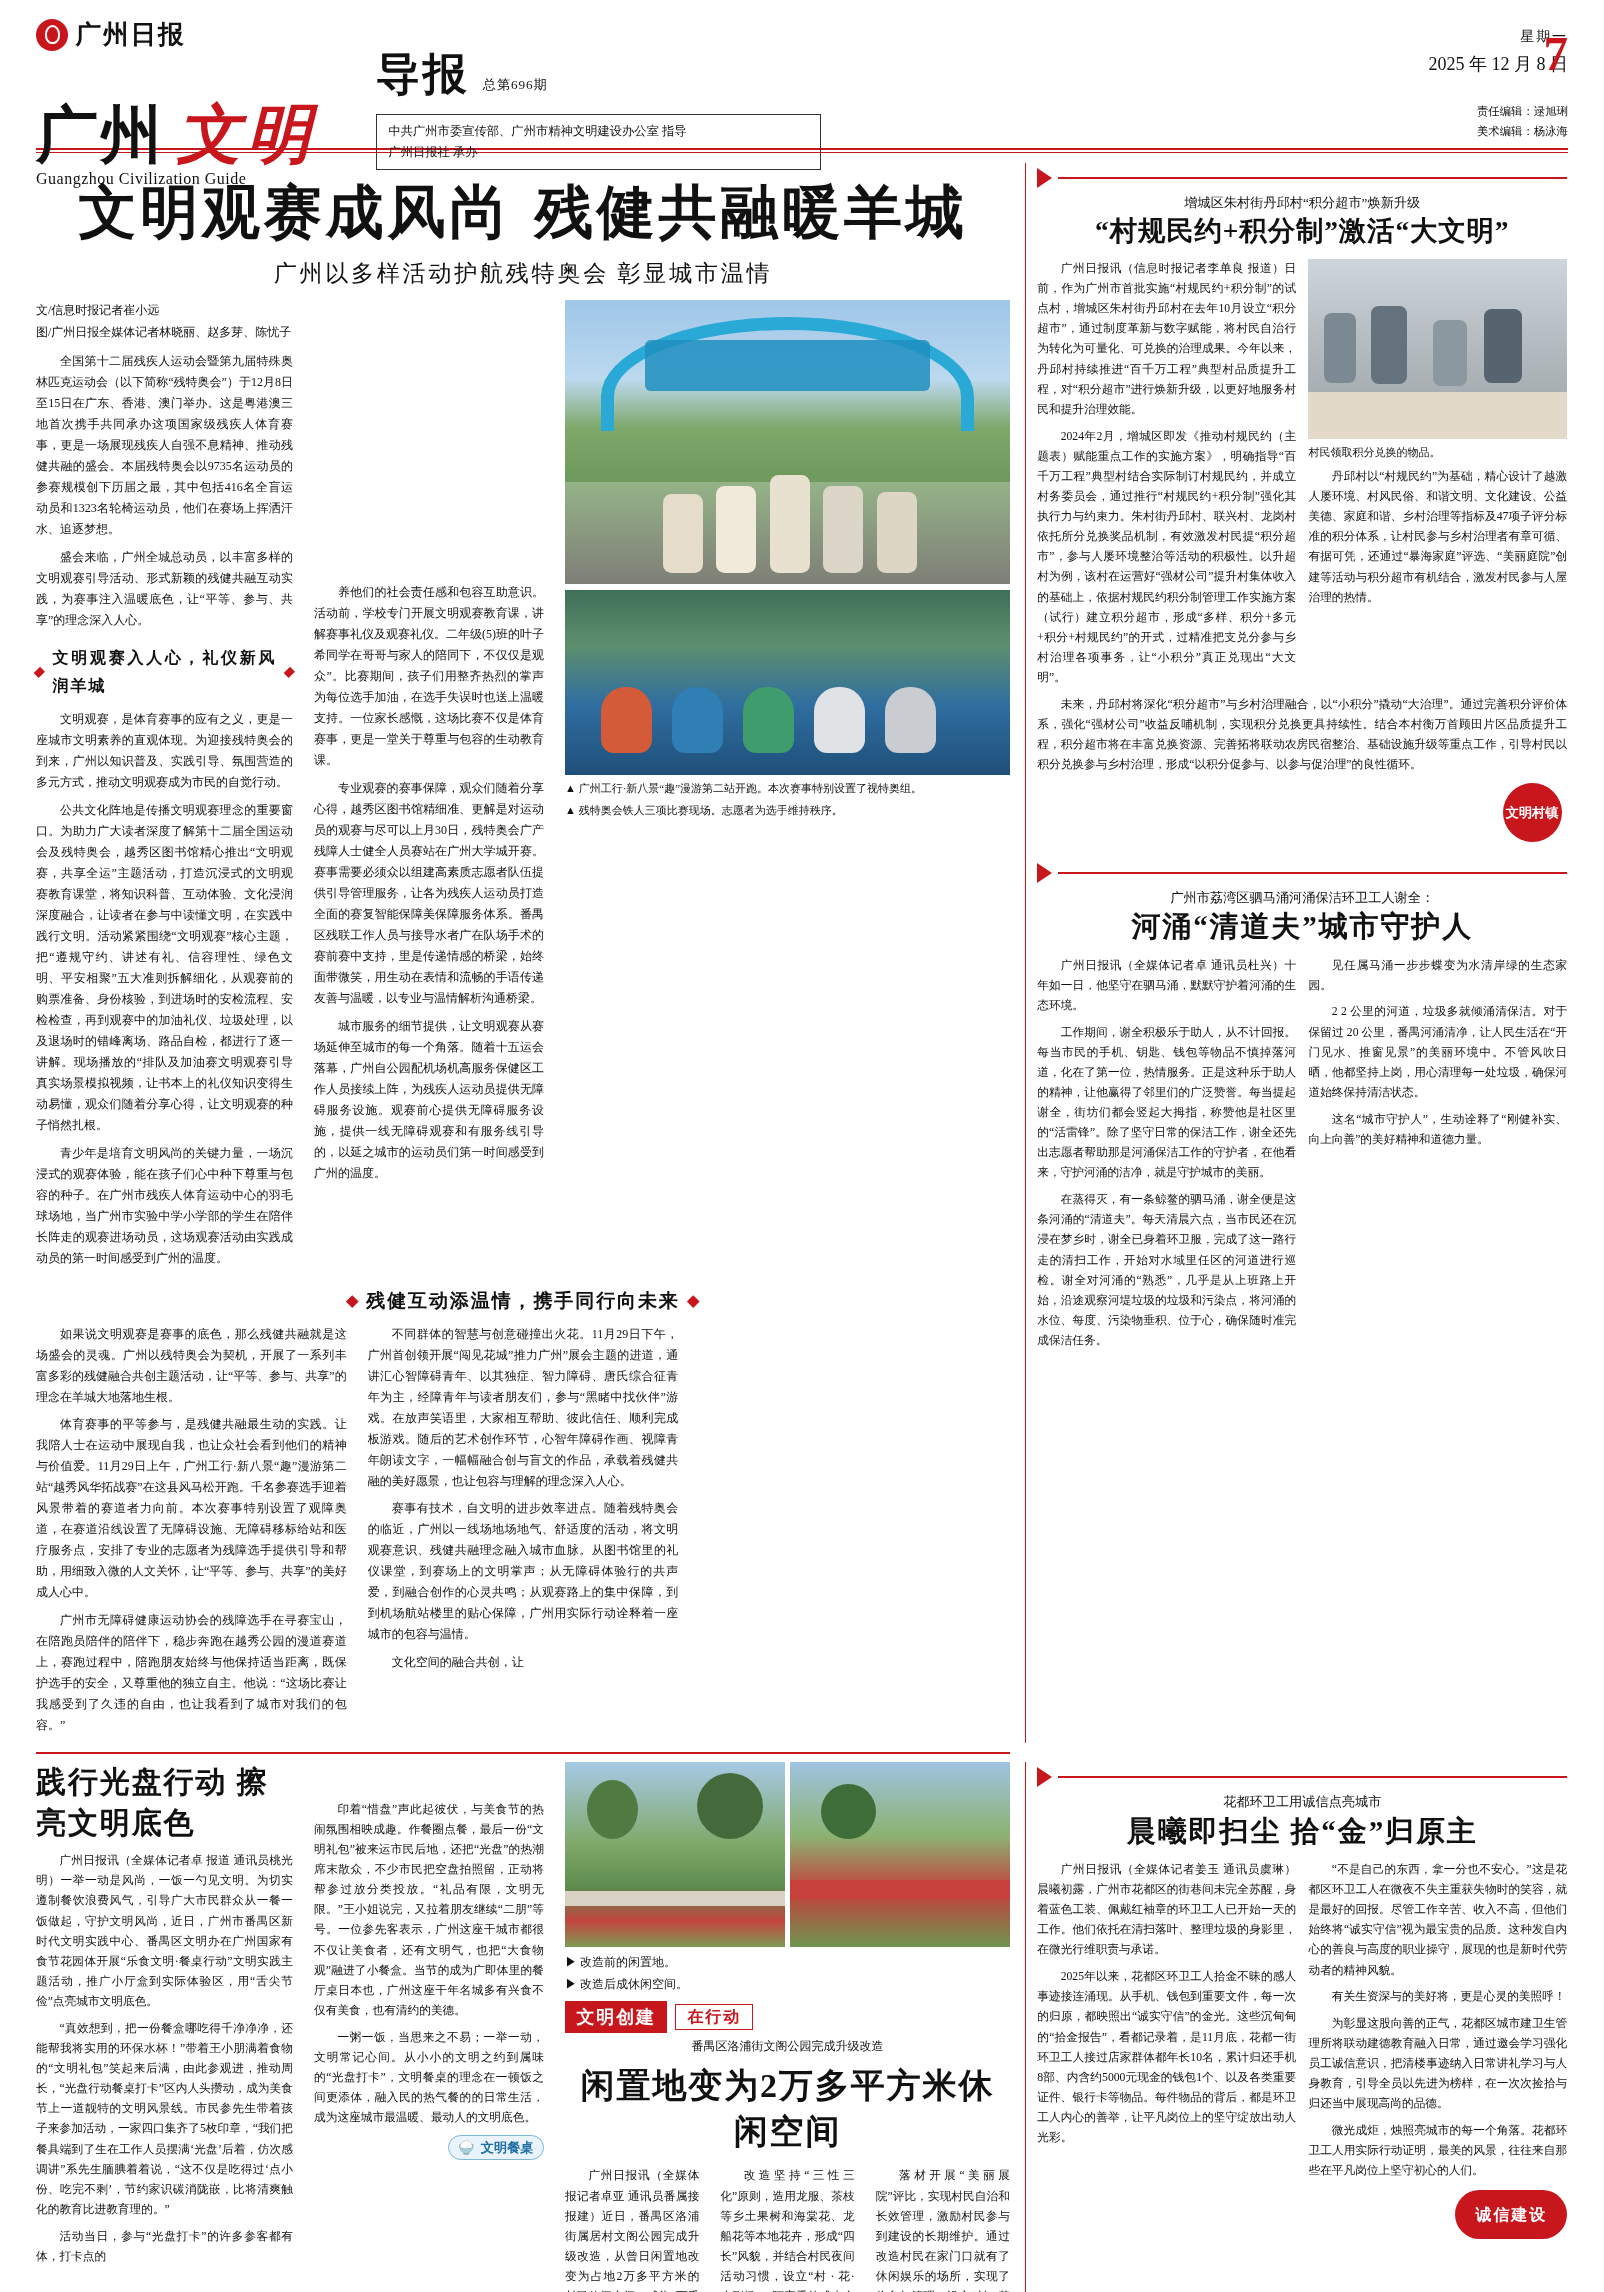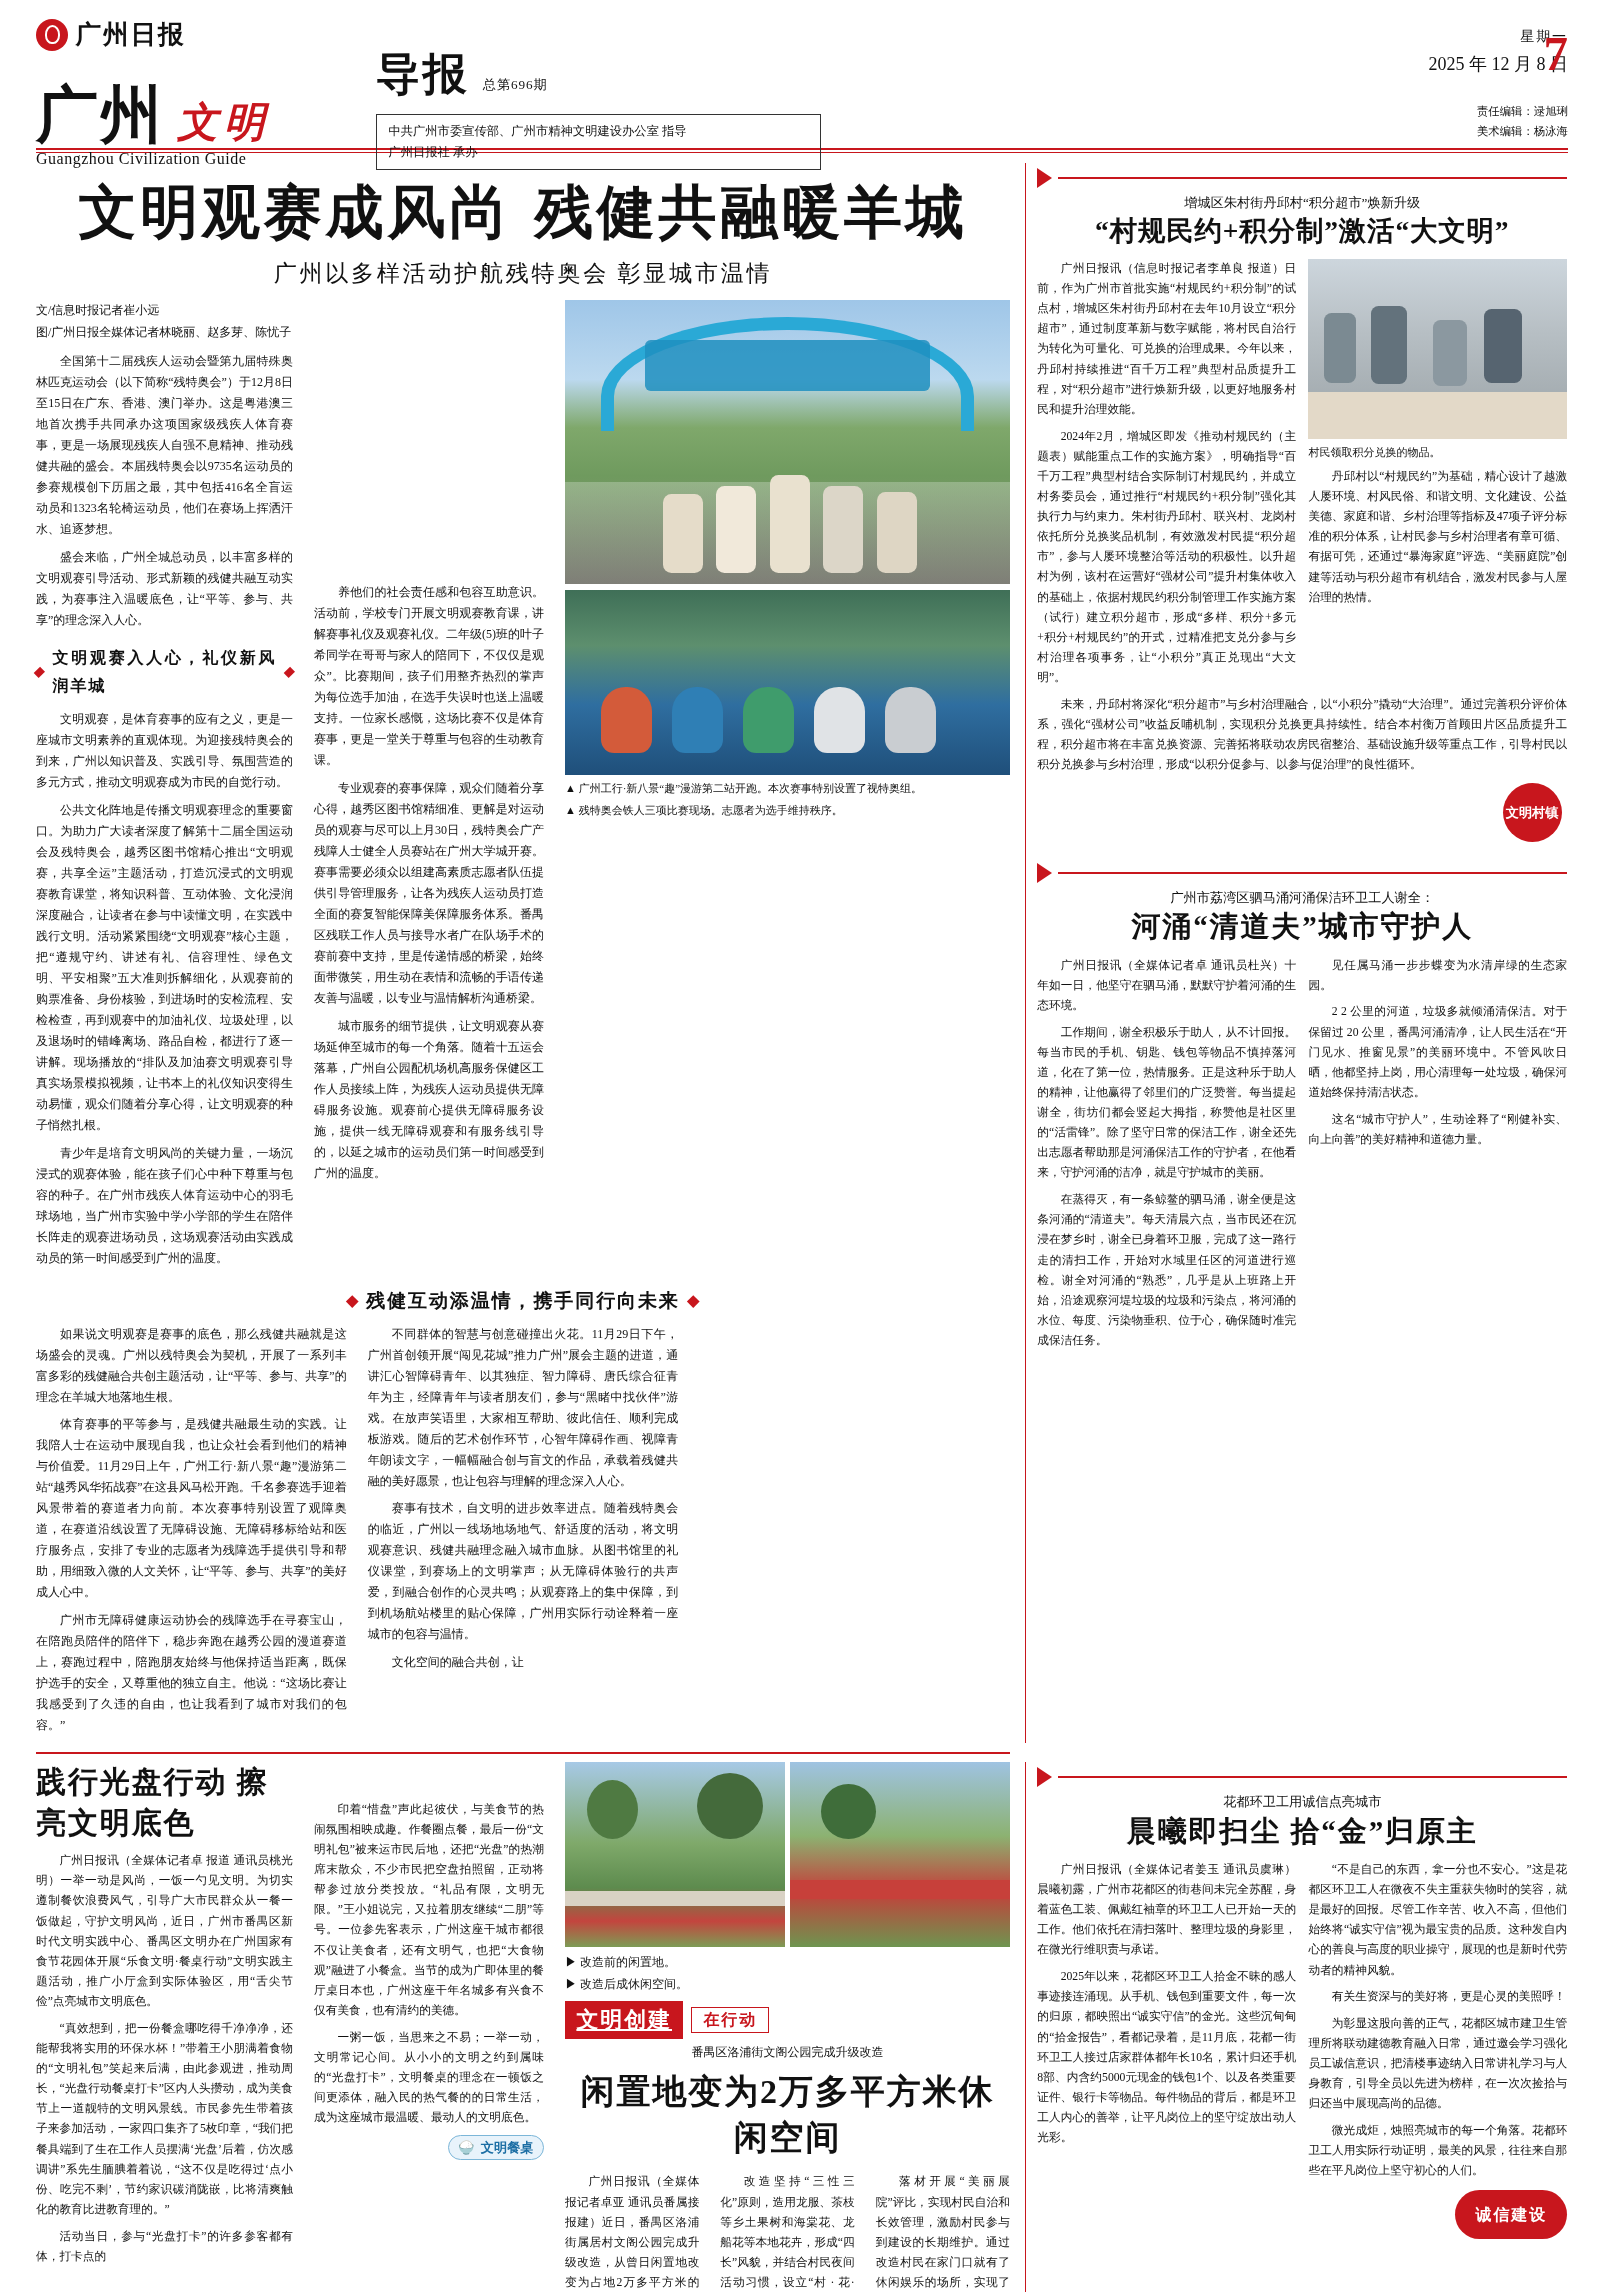--- a/index.html
+++ b/index.html
@@ -9,21 +9,21 @@
   
   .masthead{position:relative;height:142px;padding:17px 36px 0 36px;box-sizing:border-box;}
   .logo-row{display:flex;align-items:flex-start;}
   .logo-block{width:312px;}
   .logo-top{display:flex;align-items:center;gap:7.6px;}
   .logo-circle{width:32px;height:32px;border-radius:50%;background:#c8161d;position:relative;flex:0 0 auto;}
   .logo-circle:after{content:"";position:absolute;left:8.5px;top:6.6px;width:15px;height:19px;border:2.8px solid #fff;border-radius:50% 50% 45% 45%;box-sizing:border-box;}
   .logo-top-text{font-size:25.6px;font-weight:bold;letter-spacing:1.9px;color:#111;font-family:"Liberation Serif",serif;}
   .big-title{display:flex;align-items:baseline;margin-top:1.9px;}
   .gz{font-size:62px;font-weight:bold;letter-spacing:1.9px;line-height:1;font-family:"DejaVu Serif",serif;}
-  .wm{font-size:41px;font-weight:bold;color:#c8161d;letter-spacing:5.7px;line-height:1;margin-left:13.2px;font-family:"DejaVu Serif",serif;font-style:italic;margin-top:48px;}
+  .wm{font-size:64px;font-weight:bold;color:#c8161d;letter-spacing:5.7px;line-height:1;margin-left:13.2px;font-family:"DejaVu Serif",serif;font-style:italic;margin-top:48px;}
   .pinyin{font-size:16px;letter-spacing:0.5px;margin-top:3.8px;font-family:"Liberation Serif",serif;}
   .mid-block{margin-left:28px;padding-top:28px;}
   .daobao{font-size:44px;font-weight:bold;letter-spacing:2.8px;}
   .issue{font-size:13.2px;margin-top:3.8px;letter-spacing:0.9px;}
   .guide-box{margin-top:9.5px;border:0.9px solid #333;padding:6.6px 11.4px;font-size:12.3px;line-height:1.7;width:445px;box-sizing:border-box;}
   .right-block{margin-left:auto;text-align:right;padding-top:11.4px;position:relative;width:312px;}
   .weekday{font-size:14px;letter-spacing:1.9px;}
   .dateline{font-size:18px;margin-top:5.7px;}
   .pagenum{position:absolute;right:0;top:7.6px;font-size:49px;font-weight:bold;color:#c8161d;font-family:"Liberation Serif",serif;}
   .editors{margin-top:24.6px;font-size:11.4px;line-height:1.8;text-align:right;}
@@ -312,21 +312,21 @@
               </div>
             </div>
           </div>
           <div style="display:flex;align-items:flex-start;gap:9.5px;margin-top:5.7px;">
             <div class="bullets" style="flex:1;">
               <div>改造前的闲置地。</div>
               <div>改造后成休闲空间。</div>
             </div>
           </div>
           <div style="display:flex;align-items:center;gap:7.6px;margin-top:5.7px;">
-            <span style="background:#c8161d;color:#fff;font-size:22px;font-weight:bold;padding:3.8px 11.4px;letter-spacing:1.9px;text-decoration:underline;">文明创建</span>
+            <span style="background:#c8161d;color:#fff;font-size:18px;font-weight:bold;padding:3.8px 11.4px;letter-spacing:1.9px;">文明创建</span>
             <span style="background:#fff;color:#c8161d;border:1.9px solid #c8161d;font-size:16px;font-weight:bold;padding:1.9px 11.4px;letter-spacing:1.9px;">在行动</span>
           </div>
           <div class="mini-cap">番禺区洛浦街文阁公园完成升级改造</div>
           <div class="b-title-c">闲置地变为2万多平方米休闲空间</div>
           <div class="cols3">
             <div class="small" style="flex:1;">
               <p>广州日报讯（全媒体报记者卓亚 通讯员番属接报建）近日，番禺区洛浦街属居村文阁公园完成升级改造，从曾日闲置地改变为占地2万多平方米的村民休闲空间，成为“百千万工程”推动人屋环境提升、助力乡村振兴的生动结影。</p>
 
             </div>
             <div class="small" style="flex:1;">

